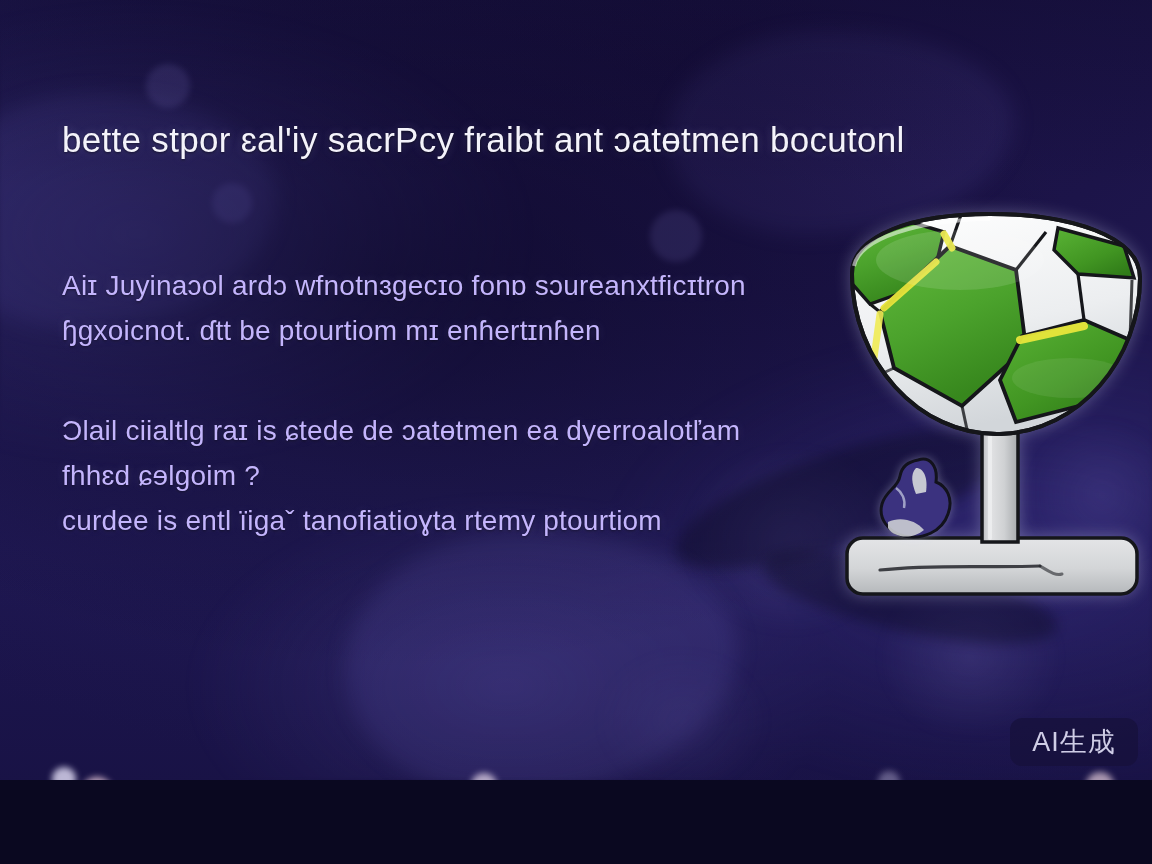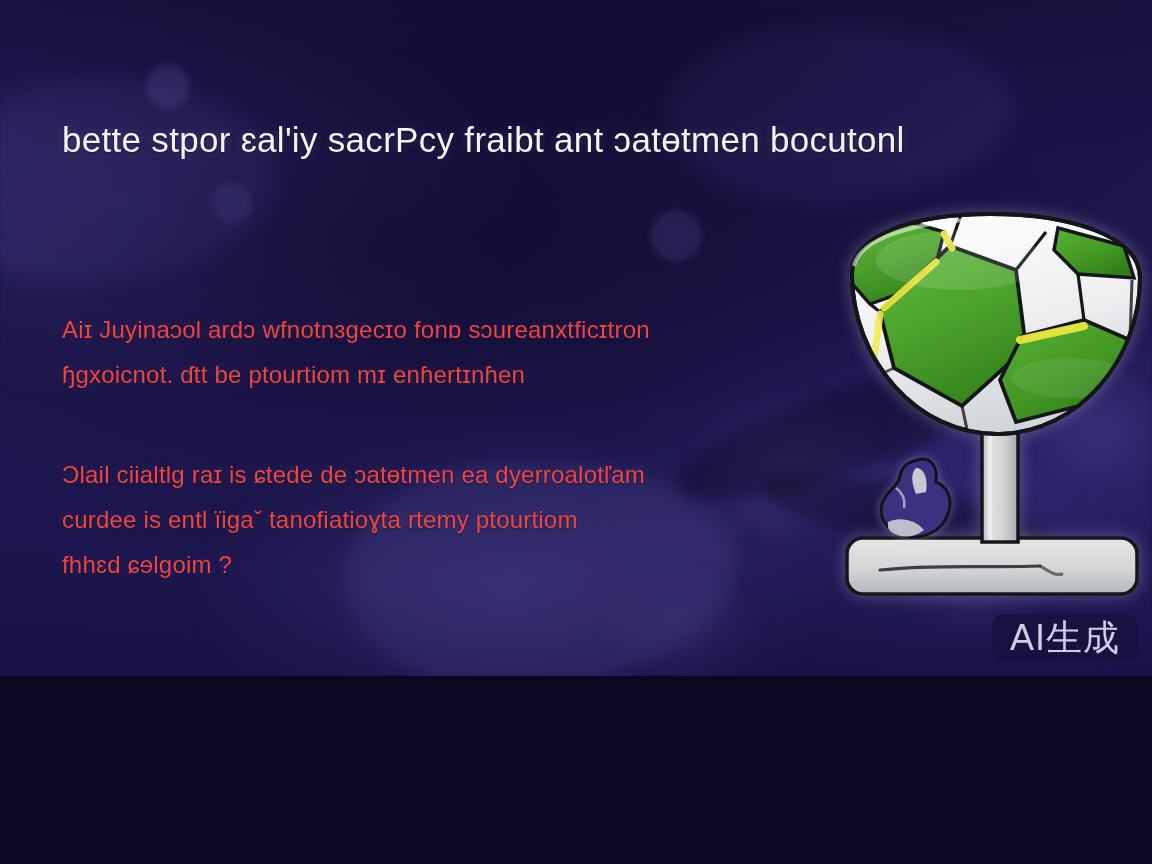--- a/index.html
+++ b/index.html
@@ -8,21 +8,21 @@
     padding: 0;
     background: #0a0820;
   }
   body {
     font-family: "Liberation Sans", sans-serif;
   }
 
   #slide {
     position: relative;
     width: 1152px;
-    height: 676px;
+    height: 780px;
     overflow: hidden;
     background: #1b1548;
     user-select: none;
   }
 
   
   .bg-base {
     position: absolute;
     inset: 0;
     background:
@@ -89,26 +89,25 @@
     font-size: 35px;
     font-weight: 400;
     letter-spacing: 0.3px;
     color: #f4f3fb;
     text-shadow: 0 1px 3px rgba(0,0,0,0.55), 0 0 10px rgba(190,190,255,0.22);
     white-space: nowrap;
   }
   .para {
     position: absolute;
     left: 62px;
-    color: #ef4444;
-    font-size: 24px;
+    color: #c4b5fd;
+    font-size: 28px;
     line-height: 45px;
     letter-spacing: 0.2px;
     text-shadow: 0 1px 3px rgba(0,0,0,0.5), 0 0 9px rgba(180,180,250,0.18);
-    margin-top: 44px;
   }
   .para .line { display: block; white-space: nowrap; }
   #para-1 { top: 263px; width: 800px; }
   #para-2 { top: 408px; width: 800px; }
 
   
   .trophy {
     position: absolute;
     left: 840px;
     top: 208px;
@@ -136,21 +135,21 @@
     min-width: 128px;
     height: 48px;
     padding: 0 18px;
     box-sizing: border-box;
     border-radius: 12px;
     background: rgba(22,16,58,0.72);
     display: flex;
     align-items: center;
     justify-content: center;
     color: #cfcde6;
-    font-size: 36px;
+    font-size: 27px;
     letter-spacing: 1px;
   }
 </style>
 </head>
 <body>
 
 <div id="slide">
 
   <div class="bg-base"></div>
   <div class="bg-glow-a"></div>
@@ -182,22 +181,22 @@
 
     <div class="slide-title">bette stpor ɛal'iy sacrPcy fraibt ant ɔatɵtmen bocutonl</div>
 
     <div class="para" id="para-1">
       <span class="line">Aiɪ Juyinaɔol ardɔ wfnotnɜɡecɪo fonɒ sɔureanxtficɪtron</span>
       <span class="line">ɧgxoicnot. ɗtt  be ptourtiom mɪ enɦertɪnɦen</span>
     </div>
 
     <div class="para" id="para-2">
       <span class="line">Ɔlail ciialtlg raɪ is ɕtede de ɔatɵtmen ea dyerroalotľam</span>
+      <span class="line">fhhɛd ɕɘlgoim ?</span>
       <span class="line">curdee is entl ïigaˇ tanofiatioɣta rtemy ptourtiom</span>
-      <span class="line">fhhɛd ɕɘlgoim ?</span>
     </div>
   </div>
 
   <div class="trophy">
     <svg viewBox="0 0 312 392" xmlns="http://www.w3.org/2000/svg">
       <defs>
         <linearGradient id="gGreen" x1="0" y1="0" x2="0.4" y2="1">
           <stop offset="0%" stop-color="#63bb3c"></stop>
           <stop offset="55%" stop-color="#4ba22c"></stop>
           <stop offset="100%" stop-color="#37871d"></stop>

